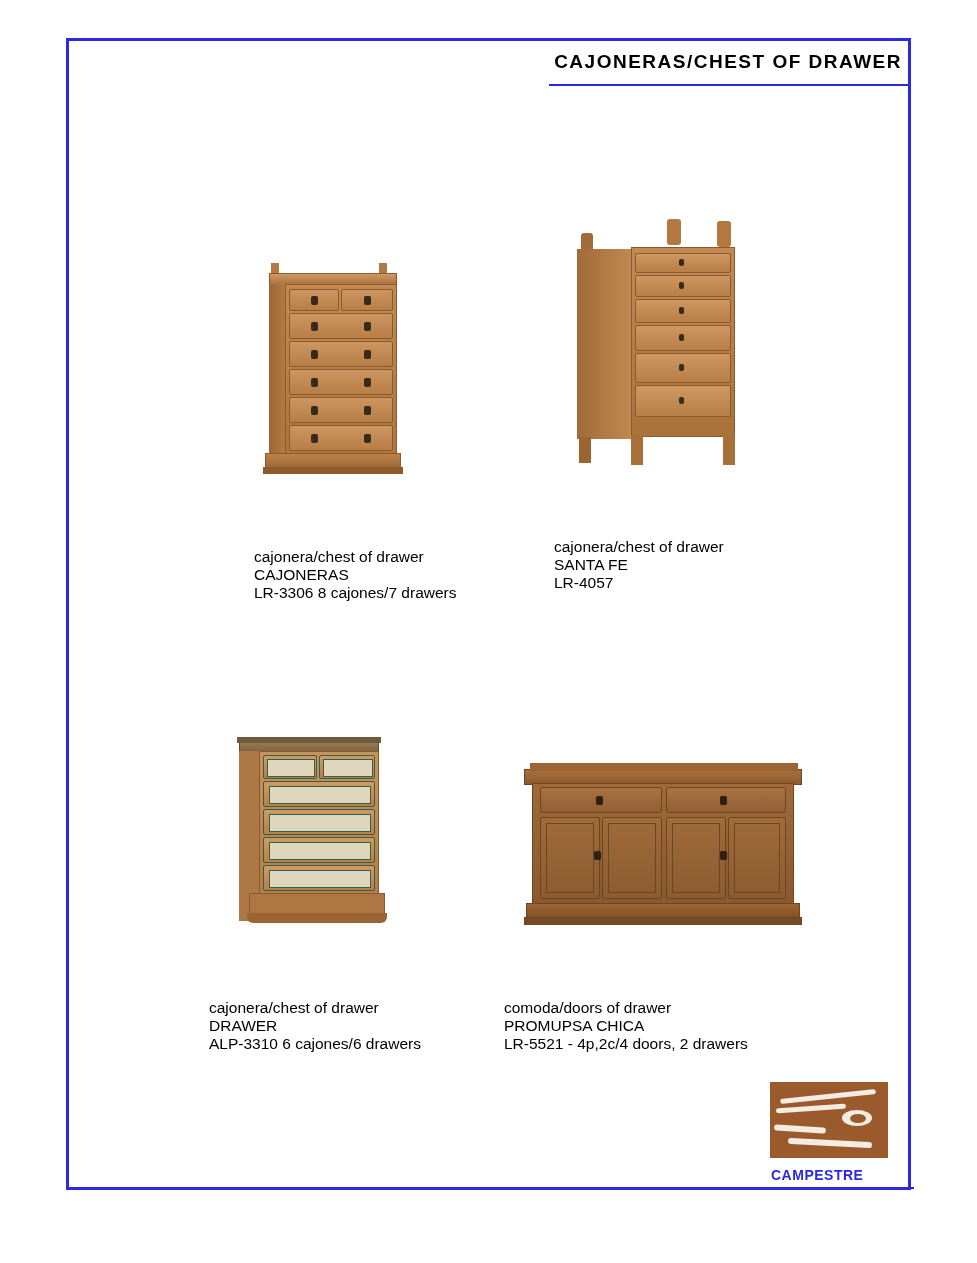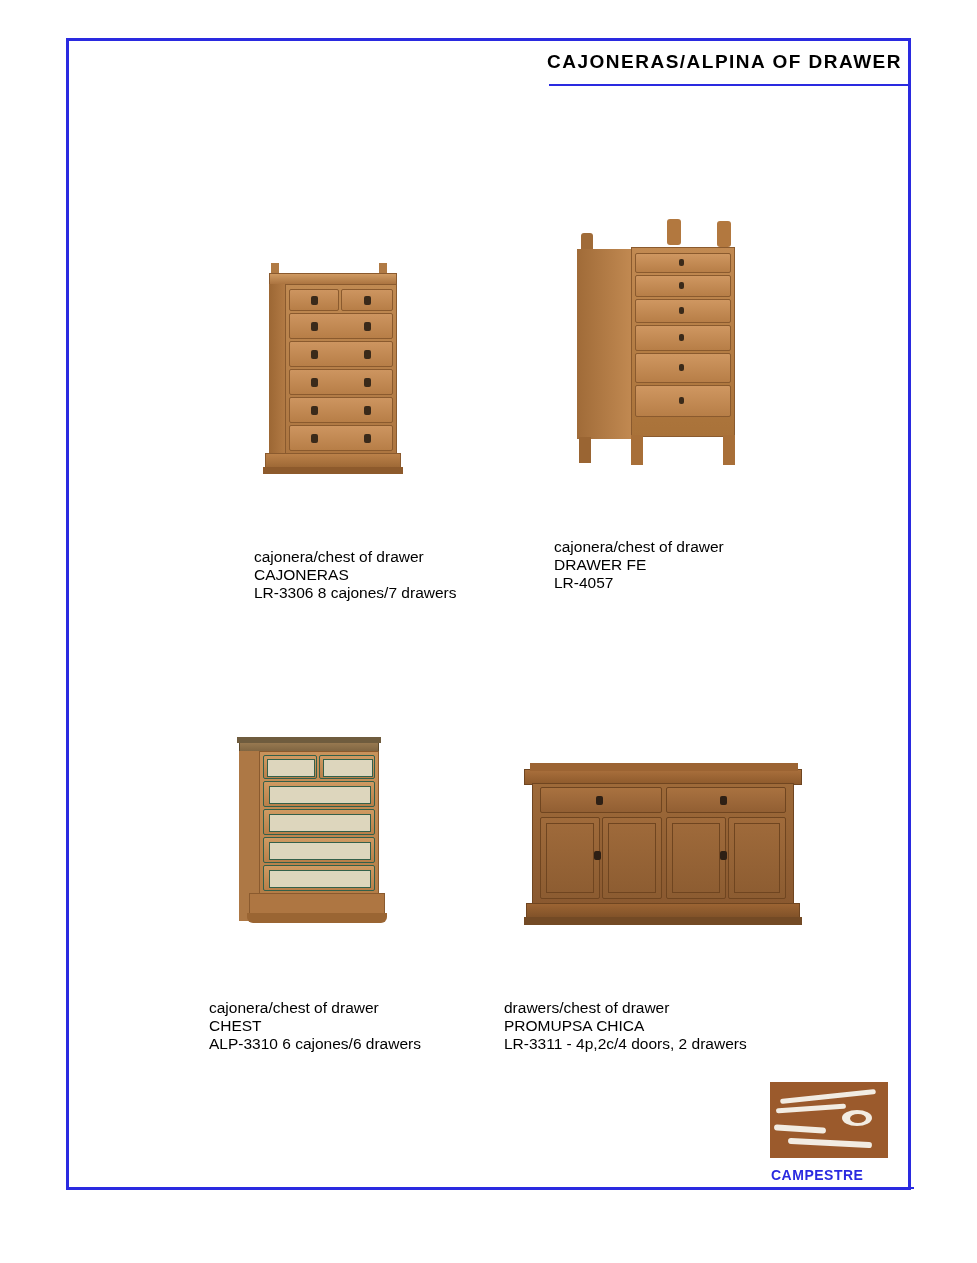--- a/index.html
+++ b/index.html
@@ -120,21 +120,21 @@
   }
   .knob.small { width: 5px; height: 7px; }
 </style>
 </head>
 <body>
 
 <div class="page">
 
   <div class="frame">
 
-    <div class="header-title">CAJONERAS/ALPINA OF DRAWER</div>
+    <div class="header-title">CAJONERAS/CHEST OF DRAWER</div>
     <div class="header-rule"></div>
 
     <div class="item" style="left:150px; top:210px;">
 
       <div class="item-image" style="width:250px; height:240px;">
 
         <div class="furn" style="left:52px; top:12px; width:8px; height:14px; background:#b07a44;"></div>
         <div class="furn" style="left:160px; top:12px; width:8px; height:14px; background:#b07a44;"></div>
 
         <div class="furn" style="left:50px; top:22px; width:128px; height:12px; background:linear-gradient(180deg,#cf9a62,#ab7440); border:1px solid #8a5a2e; box-sizing:border-box;"></div>
@@ -202,21 +202,21 @@
         <div class="drawer" style="left:96px; top:194px; width:96px; height:32px; background:linear-gradient(180deg,#cf9761,#b77e47);"></div>
         <div class="knob small" style="left:140px; top:206px;"></div>
 
         <div class="furn" style="left:40px; top:246px; width:12px; height:26px; background:#9a6533;"></div>
         <div class="furn" style="left:92px; top:244px; width:12px; height:30px; background:#a86f38;"></div>
         <div class="furn" style="left:184px; top:244px; width:12px; height:30px; background:#a86f38;"></div>
       </div>
 
       <div class="caption" style="position:absolute; left:15px; top:347px;">
         <div>cajonera/chest of drawer</div>
-        <div>DRAWER FE</div>
+        <div>SANTA FE</div>
         <div>LR-4057</div>
       </div>
     </div>
 
     <div class="item" style="left:110px; top:660px;">
 
       <div class="item-image" style="width:250px; height:250px;">
 
         <div class="furn" style="left:60px; top:40px; width:140px; height:12px; background:linear-gradient(180deg,#9a7b52,#7d6340); border:1px solid #5e4a2c; box-sizing:border-box;"></div>
         <div class="furn" style="left:58px; top:36px; width:144px; height:6px; background:#6f5c3e;"></div>
@@ -238,21 +238,21 @@
         <div class="furn" style="left:90px; top:141px; width:100px; height:16px; background:#ddd6bd; border:1px solid #33604a;"></div>
         <div class="drawer" style="left:84px; top:164px; width:112px; height:26px; background:linear-gradient(180deg,#cf9a62,#b87f49); border-color:#33604a;"></div>
         <div class="furn" style="left:90px; top:169px; width:100px; height:16px; background:#ddd6bd; border:1px solid #33604a;"></div>
 
         <div class="furn" style="left:70px; top:192px; width:136px; height:22px; background:linear-gradient(180deg,#b8enth,#a06b38); background-color:#ae7642; border:1px solid #8a5a2e; box-sizing:border-box;"></div>
         <div class="furn" style="left:68px; top:212px; width:140px; height:10px; background:#9a6533; border-radius:0 0 6px 6px;"></div>
       </div>
 
       <div class="caption" style="position:absolute; left:30px; top:298px;">
         <div>cajonera/chest of drawer</div>
-        <div>CHEST</div>
+        <div>DRAWER</div>
         <div>ALP-3310 6 cajones/6 drawers</div>
       </div>
     </div>
 
     <div class="item" style="left:435px; top:680px;">
 
       <div class="item-image" style="width:310px; height:230px;">
 
         <div class="furn" style="left:20px; top:48px; width:278px; height:16px; background:linear-gradient(180deg,#a96f3c,#8e5a2c); border:1px solid #6f4520; box-sizing:border-box;"></div>
         <div class="furn" style="left:26px; top:42px; width:268px; height:8px; background:#9c6433;"></div>
@@ -273,23 +273,23 @@
         <div class="furn" style="left:168px; top:102px; width:48px; height:70px; border:1px solid #6f4520; box-sizing:border-box;"></div>
         <div class="drawer" style="left:224px; top:96px; width:58px; height:82px; background:linear-gradient(180deg,#a06b3b,#8c5c31); border-color:#6f4520;"></div>
         <div class="furn" style="left:230px; top:102px; width:46px; height:70px; border:1px solid #6f4520; box-sizing:border-box;"></div>
         <div class="knob" style="left:216px; top:130px; background:#2e2015;"></div>
 
         <div class="furn" style="left:22px; top:182px; width:274px; height:16px; background:linear-gradient(180deg,#9c6433,#7f5128); border:1px solid #6f4520; box-sizing:border-box;"></div>
         <div class="furn" style="left:20px; top:196px; width:278px; height:8px; background:#734a25;"></div>
       </div>
 
       <div class="caption" style="position:absolute; left:0px; top:278px;">
-        <div>drawers/chest of drawer</div>
+        <div>comoda/doors of drawer</div>
         <div>PROMUPSA CHICA</div>
-        <div>LR-3311 - 4p,2c/4 doors, 2 drawers</div>
+        <div>LR-5521 - 4p,2c/4 doors, 2 drawers</div>
       </div>
     </div>
 
     <div class="logo-box">
       <div class="logo-swirl" style="left:10px; top:12px; width:96px; height:5px; border-radius:3px; transform:rotate(-6deg);"></div>
       <div class="logo-swirl" style="left:6px; top:24px; width:70px; height:5px; border-radius:3px; transform:rotate(-4deg);"></div>
       <div class="logo-swirl" style="left:4px; top:44px; width:52px; height:6px; border-radius:3px; transform:rotate(4deg);"></div>
       <div class="logo-swirl" style="left:18px; top:58px; width:84px; height:6px; border-radius:3px; transform:rotate(3deg);"></div>
       <div class="logo-swirl" style="left:72px; top:28px; width:30px; height:16px; border-radius:50%;"></div>
       <div class="logo-swirl" style="left:80px; top:32px; width:16px; height:9px; border-radius:50%; background:#9b5a2c;"></div>

